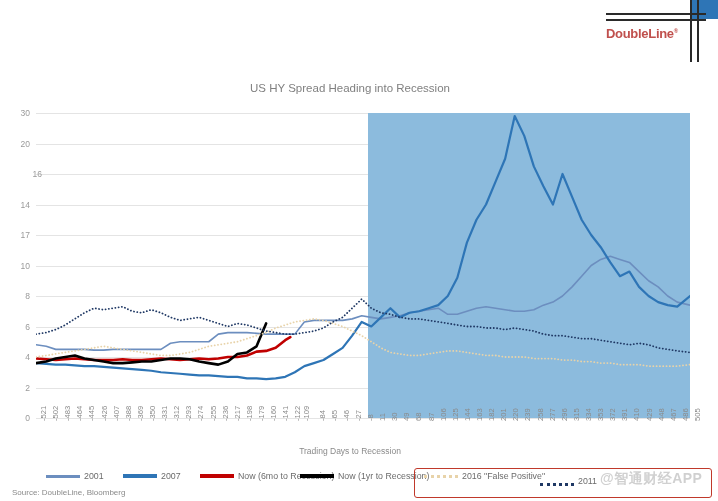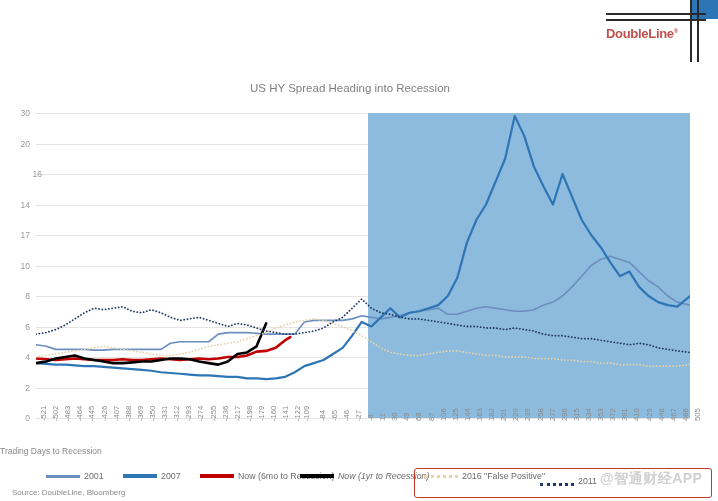--- a/index.html
+++ b/index.html
@@ -131,20 +131,21 @@
     font-size: 7.6px;
     color: #8a8a8a;
     transform-origin: left top;
     transform: rotate(-90deg);
     white-space: nowrap;
   }
   #xaxis-label {
     position: absolute;
     left: 0; top: 446px;
     width: 700px;
+    text-align: center;
     font-size: 8.5px;
     color: #8a8a8a;
   }
 
   
   #legend {
     position: absolute;
     left: 0; top: 466px;
     width: 572px;
     height: 22px;
@@ -321,21 +322,21 @@
       <span class="legend-label">2001</span>
     </div>
     <div class="legend-item" style="left: 123px;">
       <div class="legend-swatch thick" style="background: rgb(46, 117, 182);"></div>
       <span class="legend-label">2007</span>
     </div>
     <div class="legend-item" style="left: 200px;">
       <div class="legend-swatch thick" style="background: rgb(192, 0, 0);"></div>
       <span class="legend-label">Now (6mo to Recession)</span>
     </div>
-    <div class="legend-item" style="left: 300px; font-style: italic;">
+    <div class="legend-item" style="left: 300px;">
       <div class="legend-swatch thick" style="background: rgb(0, 0, 0);"></div>
       <span class="legend-label">Now (1yr to Recession)</span>
     </div>
     <div class="legend-item" style="left: 424px;">
       <div class="legend-swatch dotted" style="border-top-color: rgb(232, 211, 169);"></div>
       <span class="legend-label">2016 "False Positive"</span>
     </div>
     <div class="legend-item" style="left: 540px; align-items: flex-end;">
       <div class="legend-swatch dotted" style="border-top-color: rgb(31, 56, 100);"></div>
       <span class="legend-label">2011</span>

